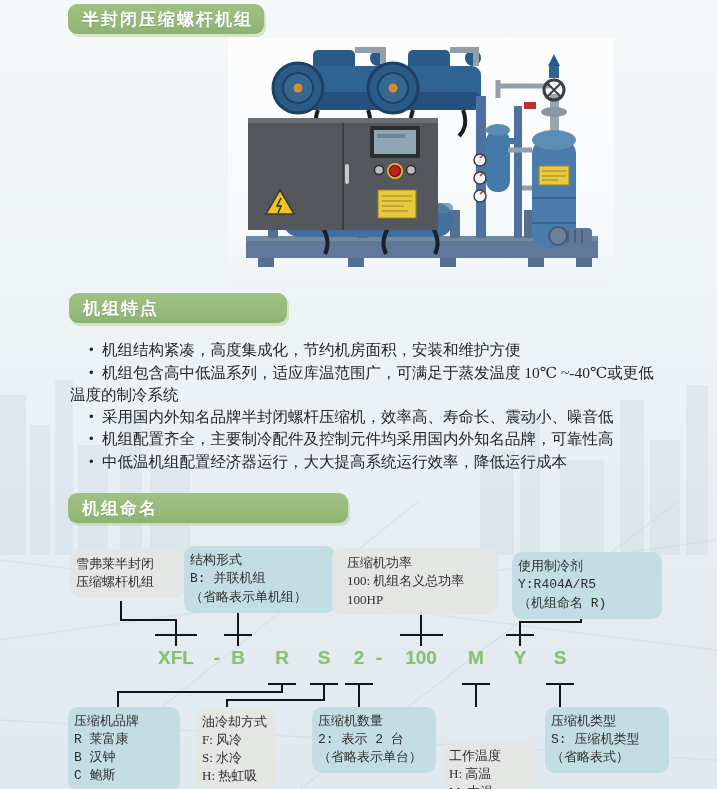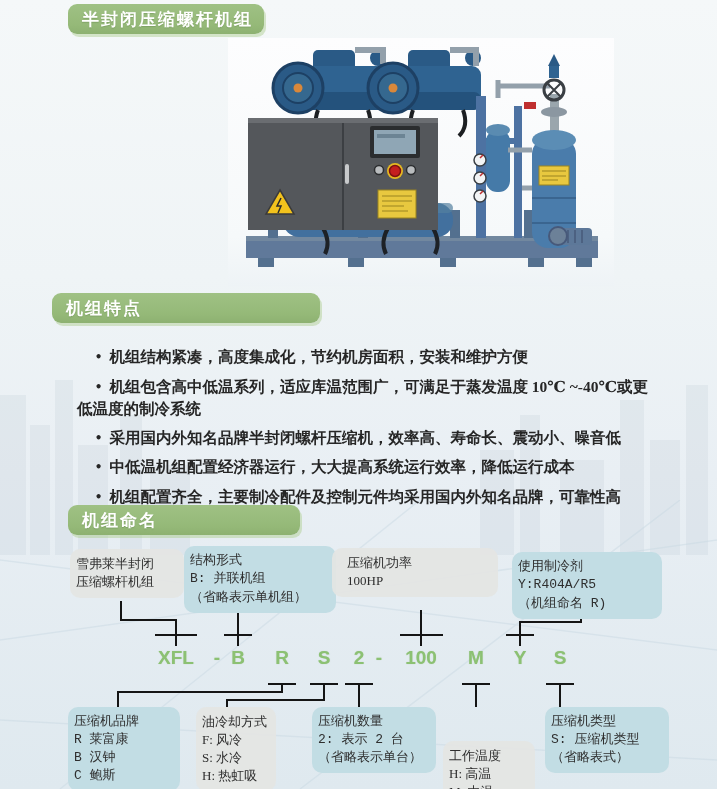--- a/index.html
+++ b/index.html
@@ -13,31 +13,31 @@
 
   
   .badge{position:absolute;height:30px;border-radius:9px;
          background:linear-gradient(180deg,#9fc184 0%,#95b978 70%,#8db171 100%);
          box-shadow:2px 3px 0 rgba(170,205,140,.45);
          display:flex;align-items:center;z-index:2;}
   .badge span{color:#ffffff;font-family:"Liberation Sans","DejaVu Sans",sans-serif;
               font-weight:700;font-size:17px;letter-spacing:2px;padding-left:14px;
               text-shadow:0 1px 1px rgba(90,120,70,.35);}
   .title-badge{left:68px;top:4px;width:196px;}
-  .features-badge{left:52px;top:293px;width:268px;}
-  .naming-badge{left:68px;top:505px;width:232px;}
+  .features-badge{left:69px;top:293px;width:218px;}
+  .naming-badge{left:68px;top:493px;width:280px;}
 
   
   .photo{position:absolute;left:228px;top:38px;width:386px;height:248px;
          background:linear-gradient(180deg,#fdfdfe 0%,#f6f9fa 80%,#eef3f6 100%);z-index:1;}
 
   
   .bullets{position:absolute;left:70px;top:339px;width:592px;z-index:2;
            font-size:15.5px;line-height:21.5px;color:#262626;}
-  .bullets p{margin:7px;text-indent:1.15em;font-weight:bold;}
+  .bullets p{margin:0;text-indent:1.15em;}
   .bullets .dot{font-family:"DejaVu Sans",sans-serif;font-size:12px;vertical-align:1px;
                 padding-right:7px;}
 
   
   .callout{position:absolute;border-radius:10px;padding:6px 6px;z-index:2;
            font-size:13px;line-height:1.42;color:#2e2e2e;}
   .callout .cl{white-space:nowrap;}
   .cal-gray{background:rgba(228,229,227,.92);}
   .cal-blue{background:#c2dde4;font-family:Liberation Mono, monospace;}
 
@@ -196,22 +196,22 @@
     </svg>
   </div>
 
   <div class="badge features-badge">
     <span>机组特点</span>
   </div>
   <div class="bullets">
     <p><span class="dot">•</span><span>机组结构紧凑，高度集成化，节约机房面积，安装和维护方便</span></p>
     <p><span class="dot">•</span><span>机组包含高中低温系列，适应库温范围广，可满足于蒸发温度 10℃ ~-40℃或更低温度的制冷系统</span></p>
     <p><span class="dot">•</span><span>采用国内外知名品牌半封闭螺杆压缩机，效率高、寿命长、震动小、噪音低</span></p>
+    <p><span class="dot">•</span><span>机组配置齐全，主要制冷配件及控制元件均采用国内外知名品牌，可靠性高</span></p>
     <p><span class="dot">•</span><span>中低温机组配置经济器运行，大大提高系统运行效率，降低运行成本</span></p>
-    <p><span class="dot">•</span><span>机组配置齐全，主要制冷配件及控制元件均采用国内外知名品牌，可靠性高</span></p>
   </div>
 
   <div class="badge naming-badge">
     <span>机组命名</span>
   </div>
 
   <svg class="connectors" viewBox="0 0 717 789">
     <g stroke="#151515" stroke-width="2" fill="none">
 
       <path d="M121,601 V620 H176 V635"></path>
@@ -245,20 +245,21 @@
     <div class="cl">雪弗莱半封闭</div>
     <div class="cl">压缩螺杆机组</div>
   </div>
   <div class="callout cal-blue tb2">
     <div class="cl">结构形式</div>
     <div class="cl">B: 并联机组</div>
     <div class="cl">（省略表示单机组）</div>
   </div>
   <div class="callout cal-gray tb3">
     <div class="cl">压缩机功率</div>
+    <div class="cl">100: 机组名义总功率</div>
     <div class="cl">100HP</div>
   </div>
   <div class="callout cal-blue tb4">
     <div class="cl">使用制冷剂</div>
     <div class="cl">Y:R404A/R5</div>
     <div class="cl">（机组命名 R)</div>
   </div>
 
   <span class="code-token ct0">XFL</span>
   <span class="code-token ct1">-</span>

